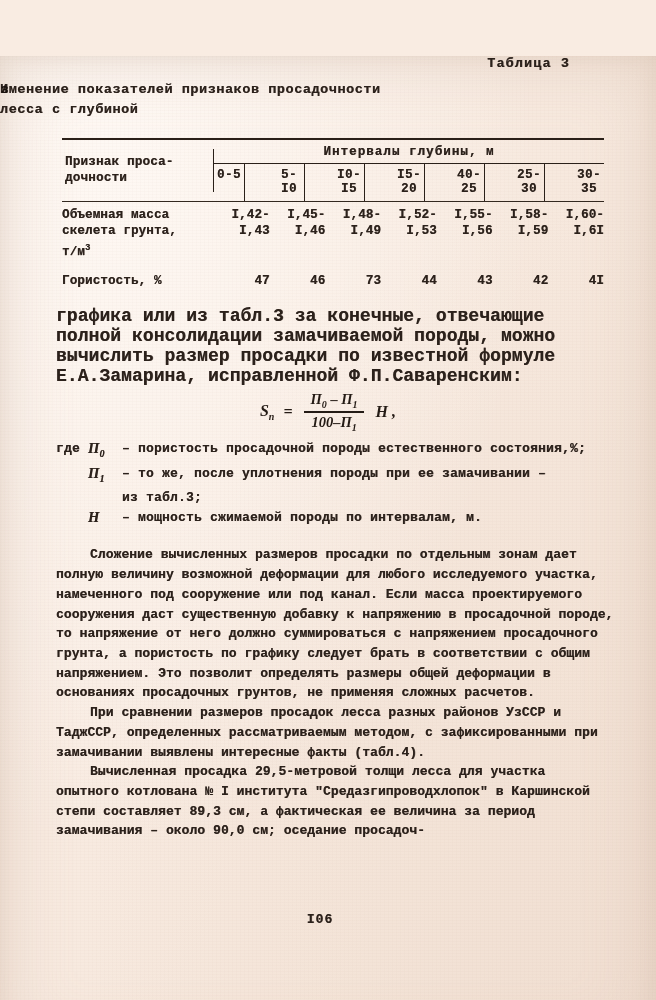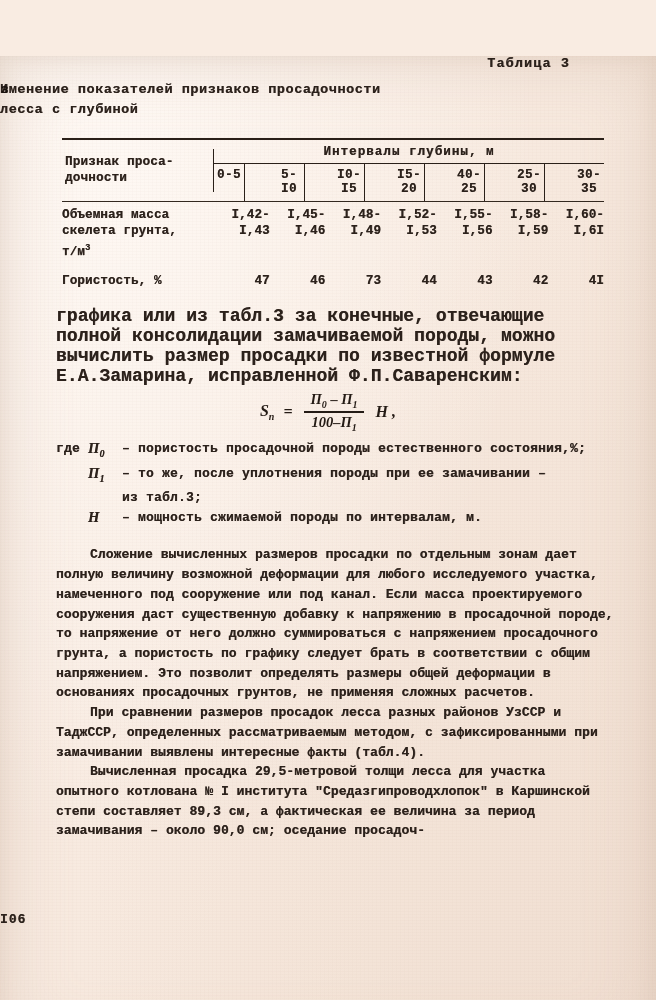--- a/index.html
+++ b/index.html
@@ -254,20 +254,21 @@
     line-height: 19.7px;
     font-weight: 700;
     letter-spacing: 0.05px;
   }
 
   .pageno {
     position: absolute;
     left: 0;
     right: 16px;
     top: 856px;
+    text-align: center;
     font-size: 13px;
     font-weight: 700;
     letter-spacing: 1px;
   }
 </style>
 </head>
 <body>
 
 <div class="page">
   <div class="grain"></div>

